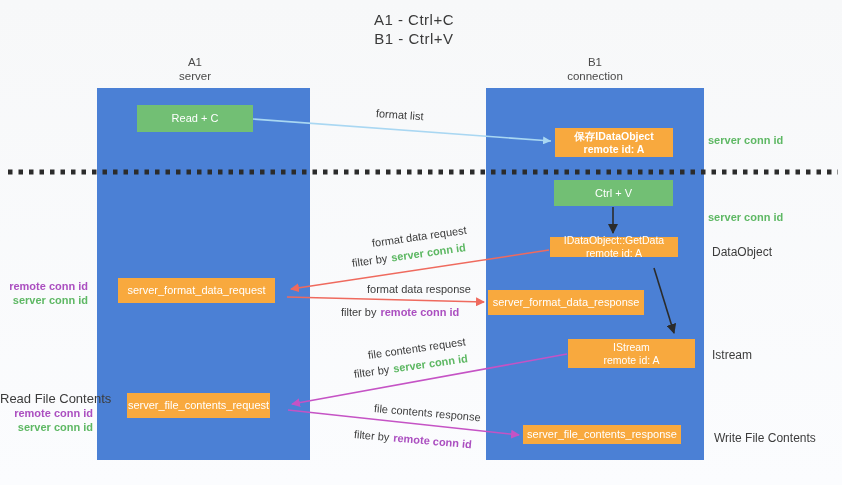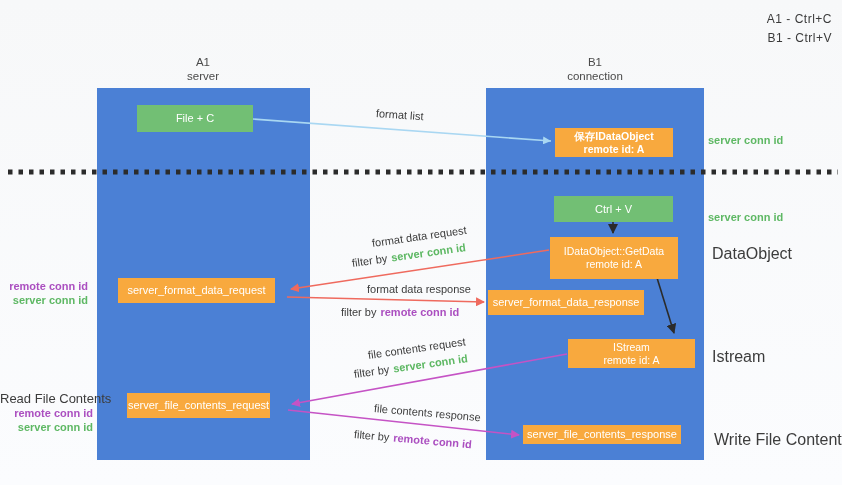--- a/index.html
+++ b/index.html
@@ -4,28 +4,28 @@
 <style>
   html,body{margin:0;padding:0;}
   body{
     width:842px;height:485px;
     font-family:"Liberation Sans", sans-serif;
     background:#f8f9fa;
     overflow:hidden;
   }
   .canvas{position:relative;width:842px;height:485px;background:linear-gradient(#f7f8f9, #fbfcfe);}
   .title{
-    position:absolute;left:12px;top:10px;width:820px;
-    text-align:right;font-size:12px;color:#3a3a3a;line-height:19px;letter-spacing:0.5px;
+    position:absolute;left:4px;top:10px;width:820px;
+    text-align:center;font-size:15px;color:#3a3a3a;line-height:19px;letter-spacing:0.5px;
   }
   .col-header{
     position:absolute;top:55px;width:218px;text-align:center;
     font-size:11.5px;color:#4a4a4a;line-height:14px;
   }
-  .col-header.a{left:94px;}
+  .col-header.a{left:86px;}
   .col-header.b{left:486px;}
   .lane{
     position:absolute;top:88px;height:372px;background:#4b80d5;z-index:1;
   }
   .lane.a{left:97px;width:213px;}
   .lane.b{left:486px;width:218px;}
   svg.overlay{position:absolute;left:0;top:0;z-index:2;pointer-events:none;}
   .box{
     position:absolute;z-index:3;display:flex;align-items:center;justify-content:center;
     color:#ffffff;font-size:11px;text-align:center;line-height:13px;flex-direction:column;
@@ -36,21 +36,21 @@
   .alabel{
     position:absolute;z-index:3;font-size:11px;color:#3c3c3c;white-space:nowrap;
     transform-origin:left center;
   }
   .green{color:#5eb864;font-weight:bold;}
   .purple{color:#ab4fc0;font-weight:bold;}
   .filter-val{margin-left:4px;}
   .side{
     position:absolute;z-index:3;font-size:11px;white-space:nowrap;
   }
-  .side.dark{color:#3c3c3c;font-size:16px;}
+  .side.dark{color:#3c3c3c;font-size:12px;}
   .left-stack{position:absolute;z-index:3;text-align:right;font-size:11px;line-height:14px;white-space:nowrap;}
 </style>
 </head>
 <body>
 
 <div class="canvas">
 
   <div class="title">
     <div>A1 - Ctrl+C</div>
     <div>B1 - Ctrl+V</div>
@@ -87,33 +87,33 @@
     <line x1="253" y1="119" x2="551" y2="141" stroke="#a9d7f2" stroke-width="1.6" marker-end="url(#mblue)"></line>
     <line x1="613" y1="207" x2="613" y2="233" stroke="#2b2b2b" stroke-width="1.6" marker-end="url(#mblack)"></line>
     <line x1="549" y1="250" x2="291" y2="289" stroke="#ef6a5e" stroke-width="1.5" marker-end="url(#mred)"></line>
     <line x1="287" y1="297" x2="484" y2="302" stroke="#ef6a5e" stroke-width="1.5" marker-end="url(#mred)"></line>
     <line x1="654" y1="268" x2="674" y2="333" stroke="#2b2b2b" stroke-width="1.6" marker-end="url(#mblack)"></line>
     <line x1="567" y1="354" x2="292" y2="404" stroke="#c553c5" stroke-width="1.5" marker-end="url(#mmag)"></line>
     <line x1="288" y1="410" x2="519" y2="435" stroke="#c553c5" stroke-width="1.5" marker-end="url(#mmag)"></line>
   </svg>
 
   <div class="box box-green" style="left:137px;top:105px;width:116px;height:27px;">
-    <span>File + C</span>
+    <span>Read + C</span>
   </div>
 
   <div class="box box-orange" style="left:555px;top:128px;width:118px;height:29px;font-weight:bold;">
     <span class="l2">保存IDataObject</span>
     <span class="l2">remote id: A</span>
   </div>
 
-  <div class="box box-green" style="left:554px;top:196px;width:119px;height:26px;">
+  <div class="box box-green" style="left:554px;top:180px;width:119px;height:26px;">
     <span>Ctrl + V</span>
   </div>
 
-  <div class="box box-orange" style="left:550px;top:237px;width:128px;height:42px;">
+  <div class="box box-orange" style="left:550px;top:237px;width:128px;height:20px;">
     <span class="l2">IDataObject::GetData</span>
     <span class="l2">remote id: A</span>
   </div>
 
   <div class="box box-orange" style="left:118px;top:278px;width:157px;height:25px;">
     <span>server_format_data_request</span>
   </div>
 
   <div class="box box-orange" style="left:488px;top:290px;width:156px;height:25px;">
     <span>server_format_data_response</span>

